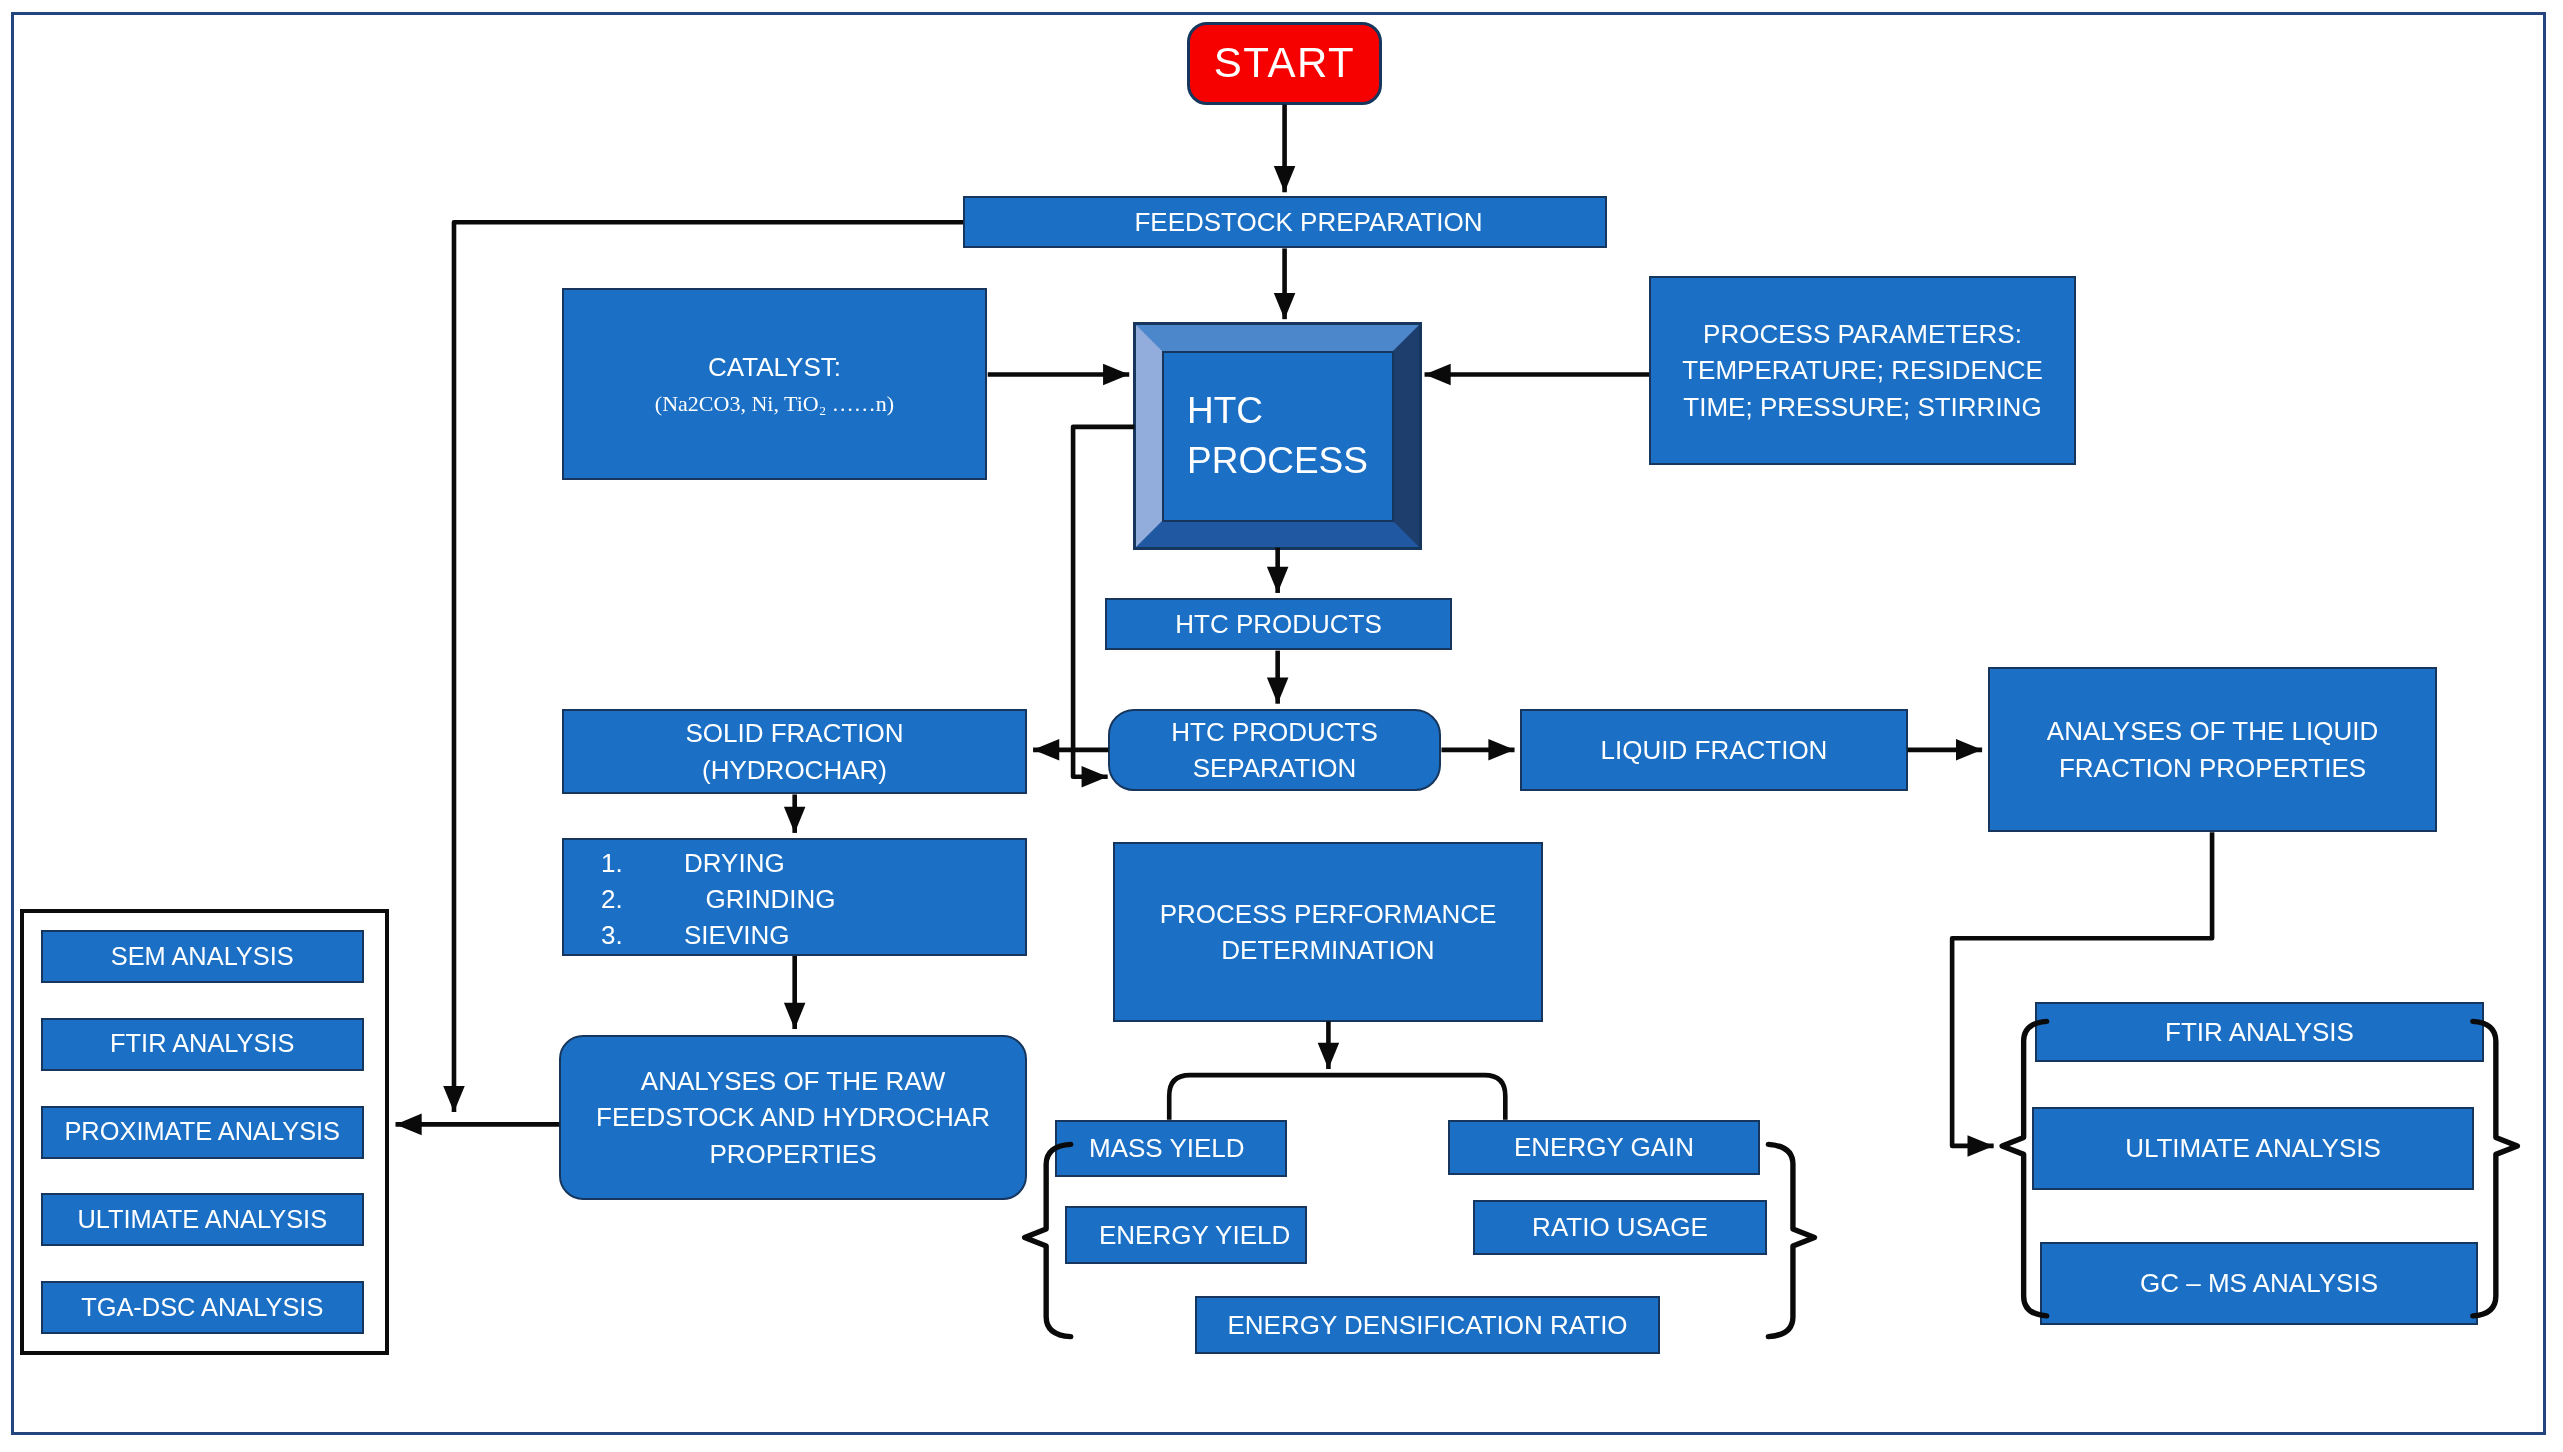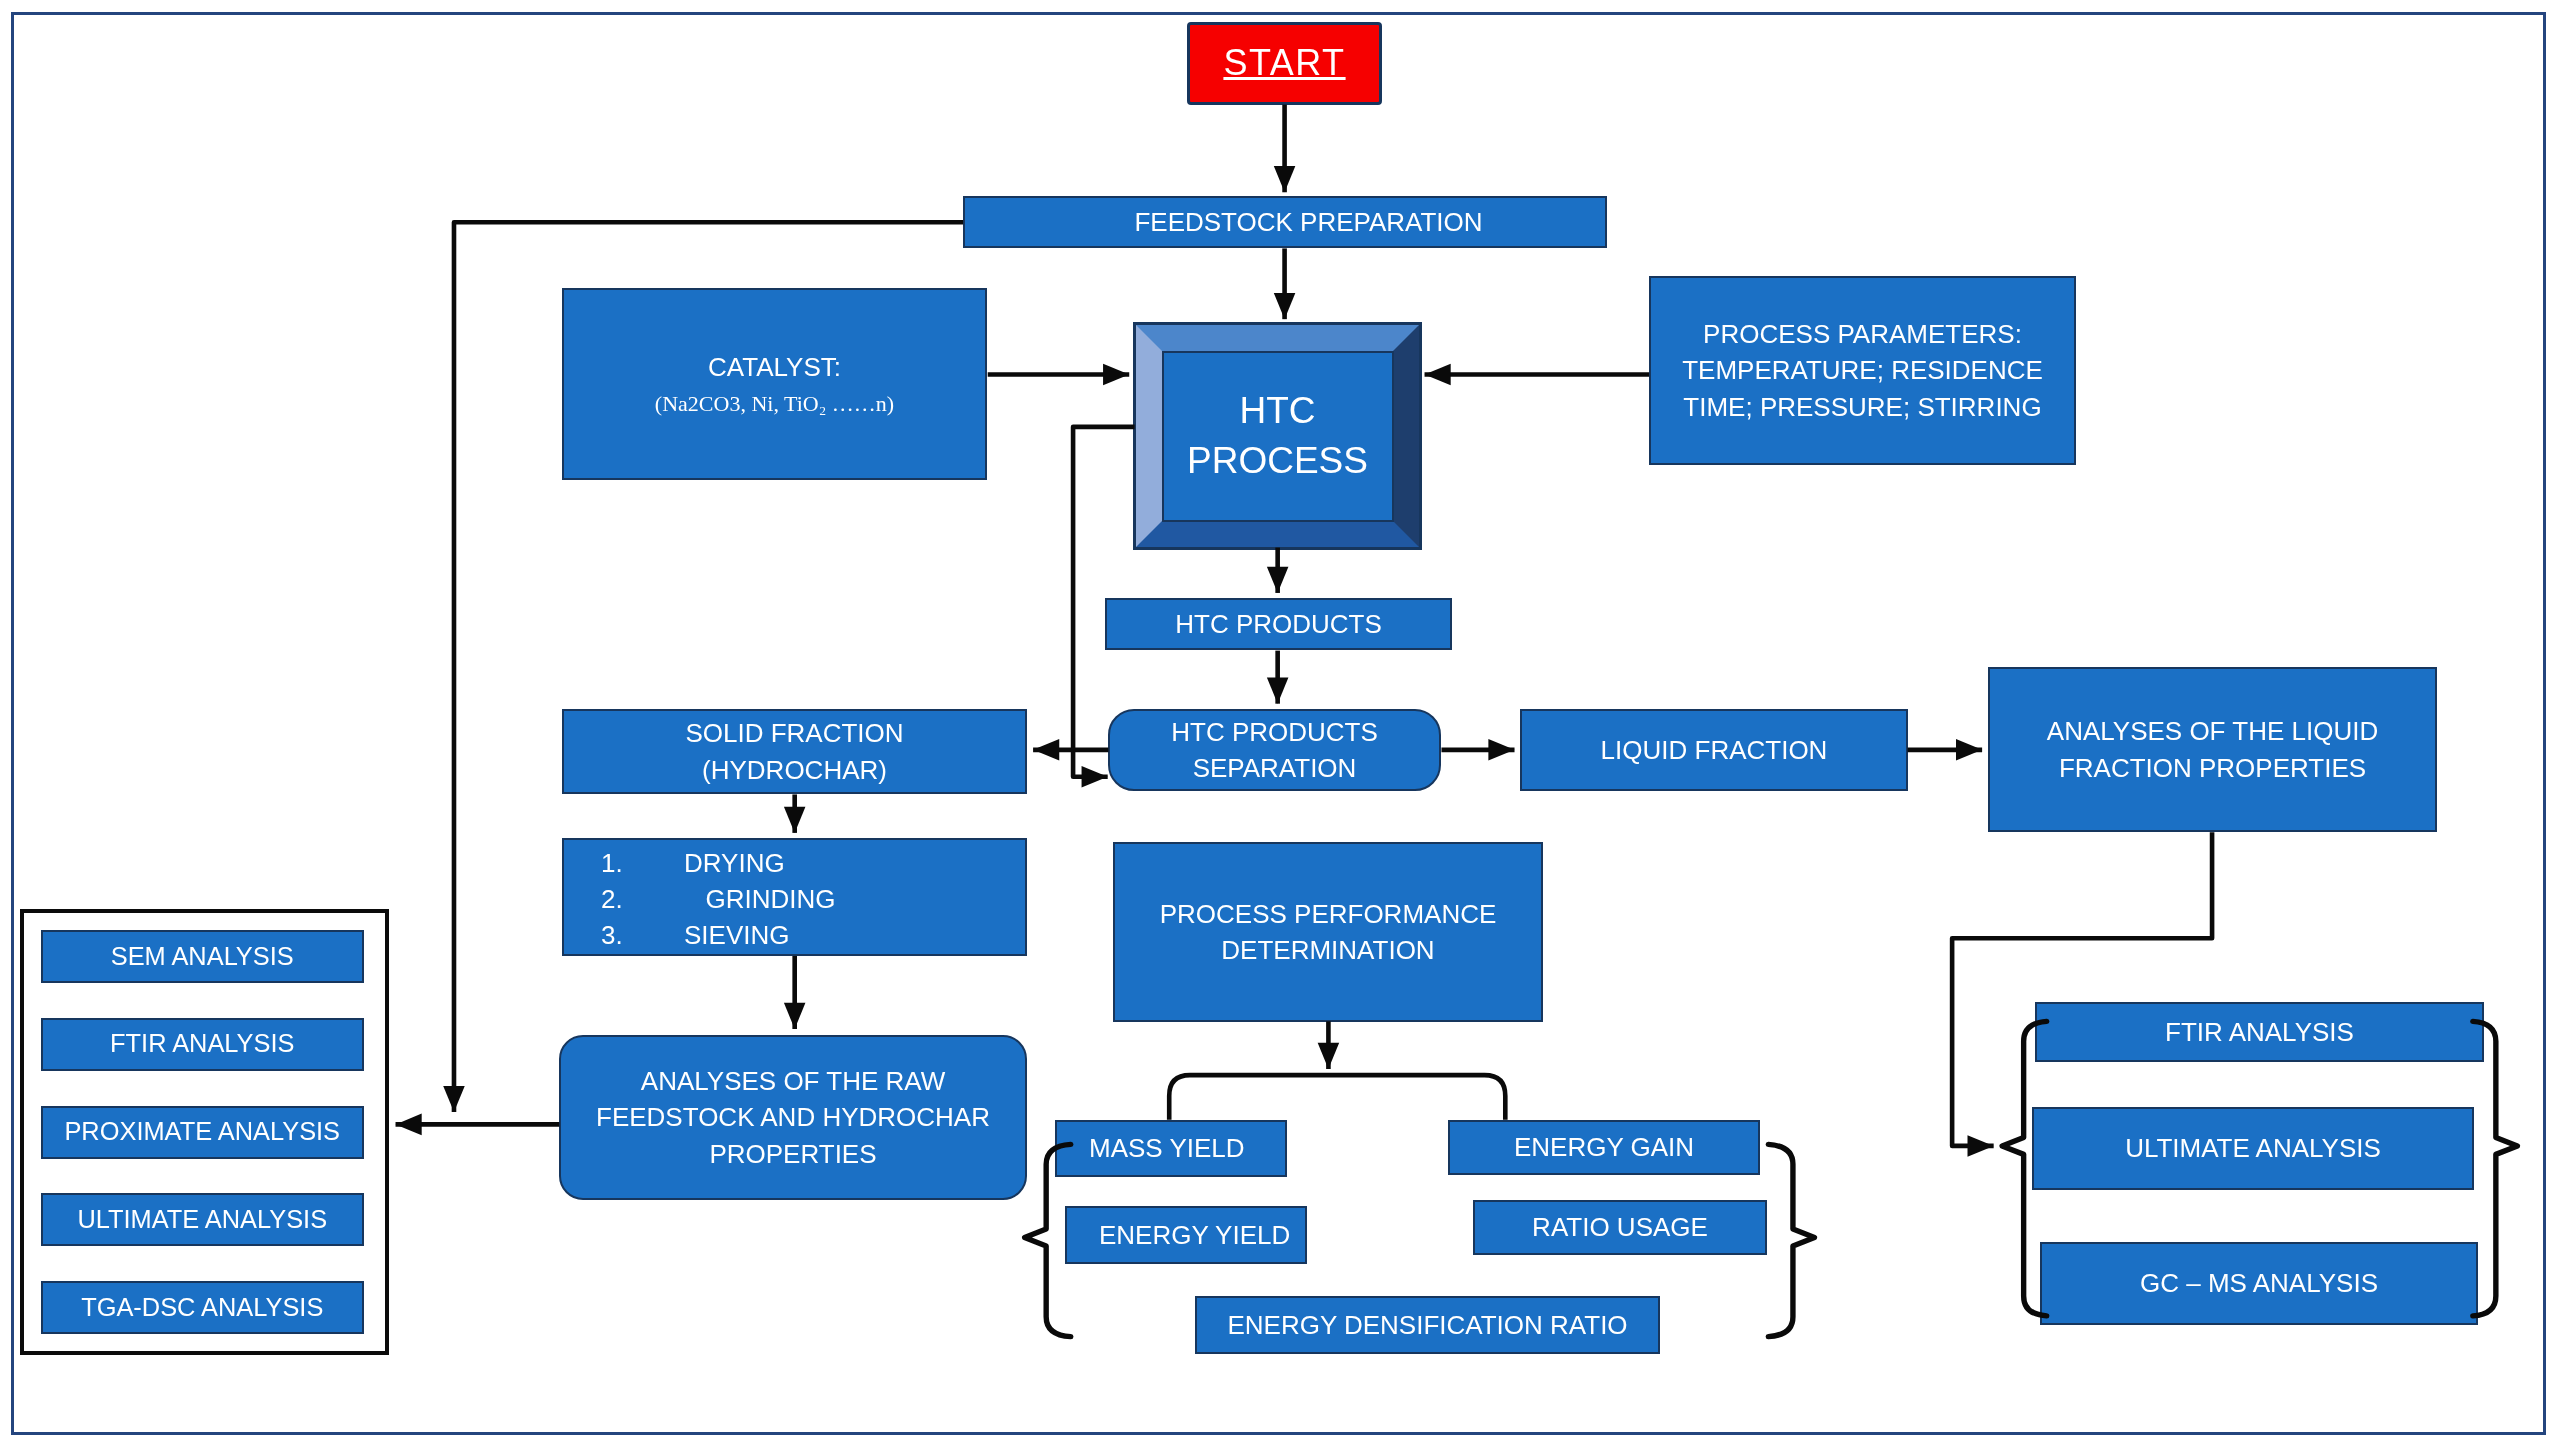--- a/index.html
+++ b/index.html
@@ -6,33 +6,33 @@
   body{width:2563px;height:1452px;position:relative;background:#ffffff;overflow:hidden;
        font-family:"Liberation Sans",sans-serif;}
   .frame{position:absolute;left:10.8px;top:12.3px;width:2535px;height:1423px;
          border:3.1px solid #24457E;box-sizing:border-box;}
   svg.wires{position:absolute;left:0;top:0;width:2563px;height:1452px;pointer-events:none;z-index:5;}
   .box{position:absolute;box-sizing:border-box;background:#1B70C5;border:2.3px solid #17365D;
        color:#ffffff;display:flex;align-items:center;justify-content:center;text-align:center;
        white-space:pre-line;line-height:1.4;font-size:26px;z-index:2;}
   .left-align{justify-content:flex-start;text-align:left;padding-left:32px;}
   
-  #n-start{left:1187px;top:21.5px;width:195px;height:83px;border-radius:4px;background:#F60000;
-           border-width:3.8px;font-size:36px;letter-spacing:1.5px;text-decoration:underline;}
+  #n-start{left:1187px;top:21.5px;width:195px;height:83px;border-radius:20px;background:#F60000;
+           border-width:3.8px;font-size:42px;letter-spacing:1.5px;}
   #n-feedstock{left:963px;top:196px;width:644px;height:52px;padding-left:47px;}
   #n-catalyst{left:562px;top:288px;width:425px;height:192px;flex-direction:column;line-height:1.5;}
   #n-catalyst .formula{font-family:"Liberation Serif",serif;font-size:22px;}
   #n-params{left:1649px;top:276px;width:427px;height:189px;}
   
   #n-htc{left:1135px;top:324px;width:285px;height:224px;position:absolute;box-sizing:border-box;
          border-style:solid;border-width:28px;
          border-color:#4C86CB #1E3E6D #2058A2 #92ADDB;
          outline:3.1px solid #17365D;outline-offset:-1.5px;background:#1B70C5;z-index:2;}
   #n-htc .htc-inner{position:absolute;inset:-1.5px;border:2.3px solid #17365D;background:#1B70C5;
-         color:#fff;display:flex;align-items:center;justify-content:center;text-align:center;
+         color:#fff;display:flex;align-items:center;justify-content:center;
          white-space:pre-line;font-size:37px;line-height:1.35;}
   #n-htcproducts{left:1105px;top:598px;width:347px;height:52px;}
   #n-separation{left:1108px;top:709px;width:333px;height:82px;border-radius:26px;}
   #n-solid{left:562px;top:709px;width:465px;height:85px;}
   #n-steps{left:562px;top:838px;width:465px;height:118px;flex-direction:column;
            align-items:stretch;justify-content:space-evenly;padding:4.6px 0 4.6px 37px;text-align:left;}
   .step-row{display:flex;align-items:center;}
   .step-num{width:83px;flex:0 0 83px;}
   .step-row:nth-child(2) .step-label{padding-left:21.5px;}
   #n-performance{left:1113px;top:842px;width:430px;height:180px;}

